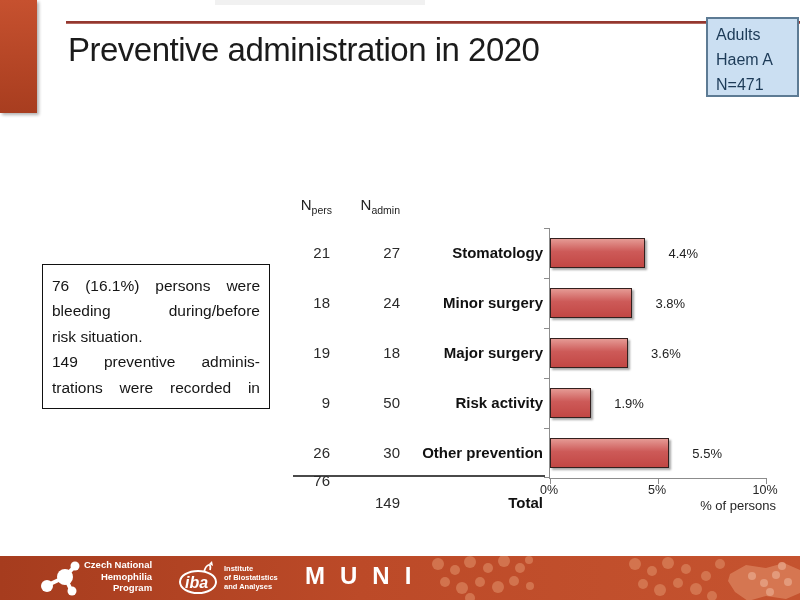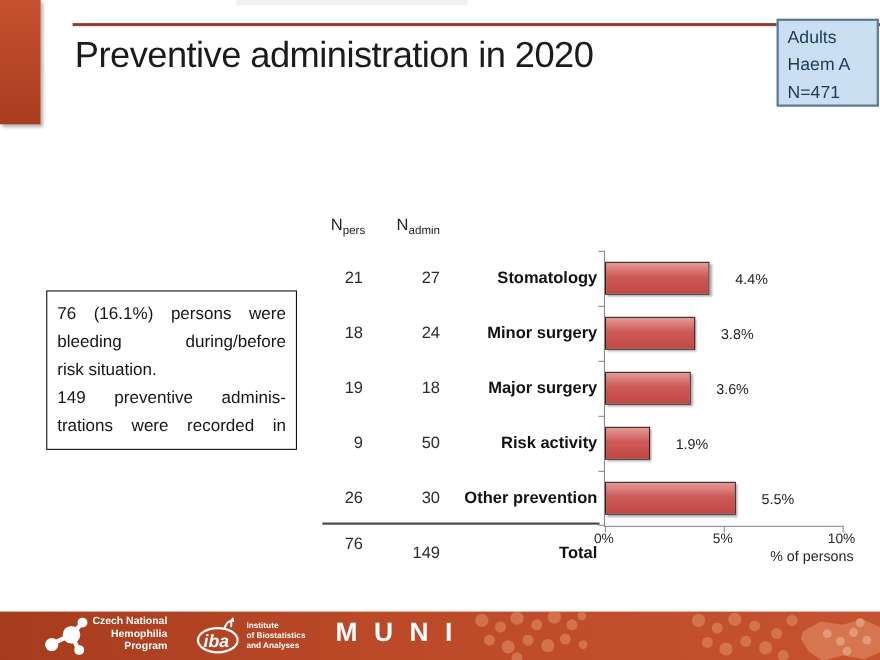--- a/index.html
+++ b/index.html
@@ -101,21 +101,21 @@
   <div class="tbl-cell c-pers" style="top:390px">9</div>
   <div class="tbl-cell c-admin" style="top:390px">50</div>
   <div class="tbl-cell c-label" style="top:390px">Risk activity</div>
 
   <div class="tbl-cell c-pers" style="top:440px">26</div>
   <div class="tbl-cell c-admin" style="top:440px">30</div>
   <div class="tbl-cell c-label" style="top:440px">Other prevention</div>
 
   <div class="tbl-sep"></div>
 
-  <div class="tbl-cell c-pers" style="top:482px">76</div>
+  <div class="tbl-cell c-pers" style="top:468px">76</div>
   <div class="tbl-cell c-admin" style="top:490px">149</div>
   <div class="tbl-cell c-label" style="top:490px">Total</div>
 
   <div class="plot">
     <div class="cat-tick" style="top:0"></div>
     <div class="cat-tick" style="top:50px"></div>
     <div class="cat-tick" style="top:100px"></div>
     <div class="cat-tick" style="top:150px"></div>
     <div class="cat-tick" style="top:200px"></div>
     <div class="cat-tick" style="top:248.8px"></div>

